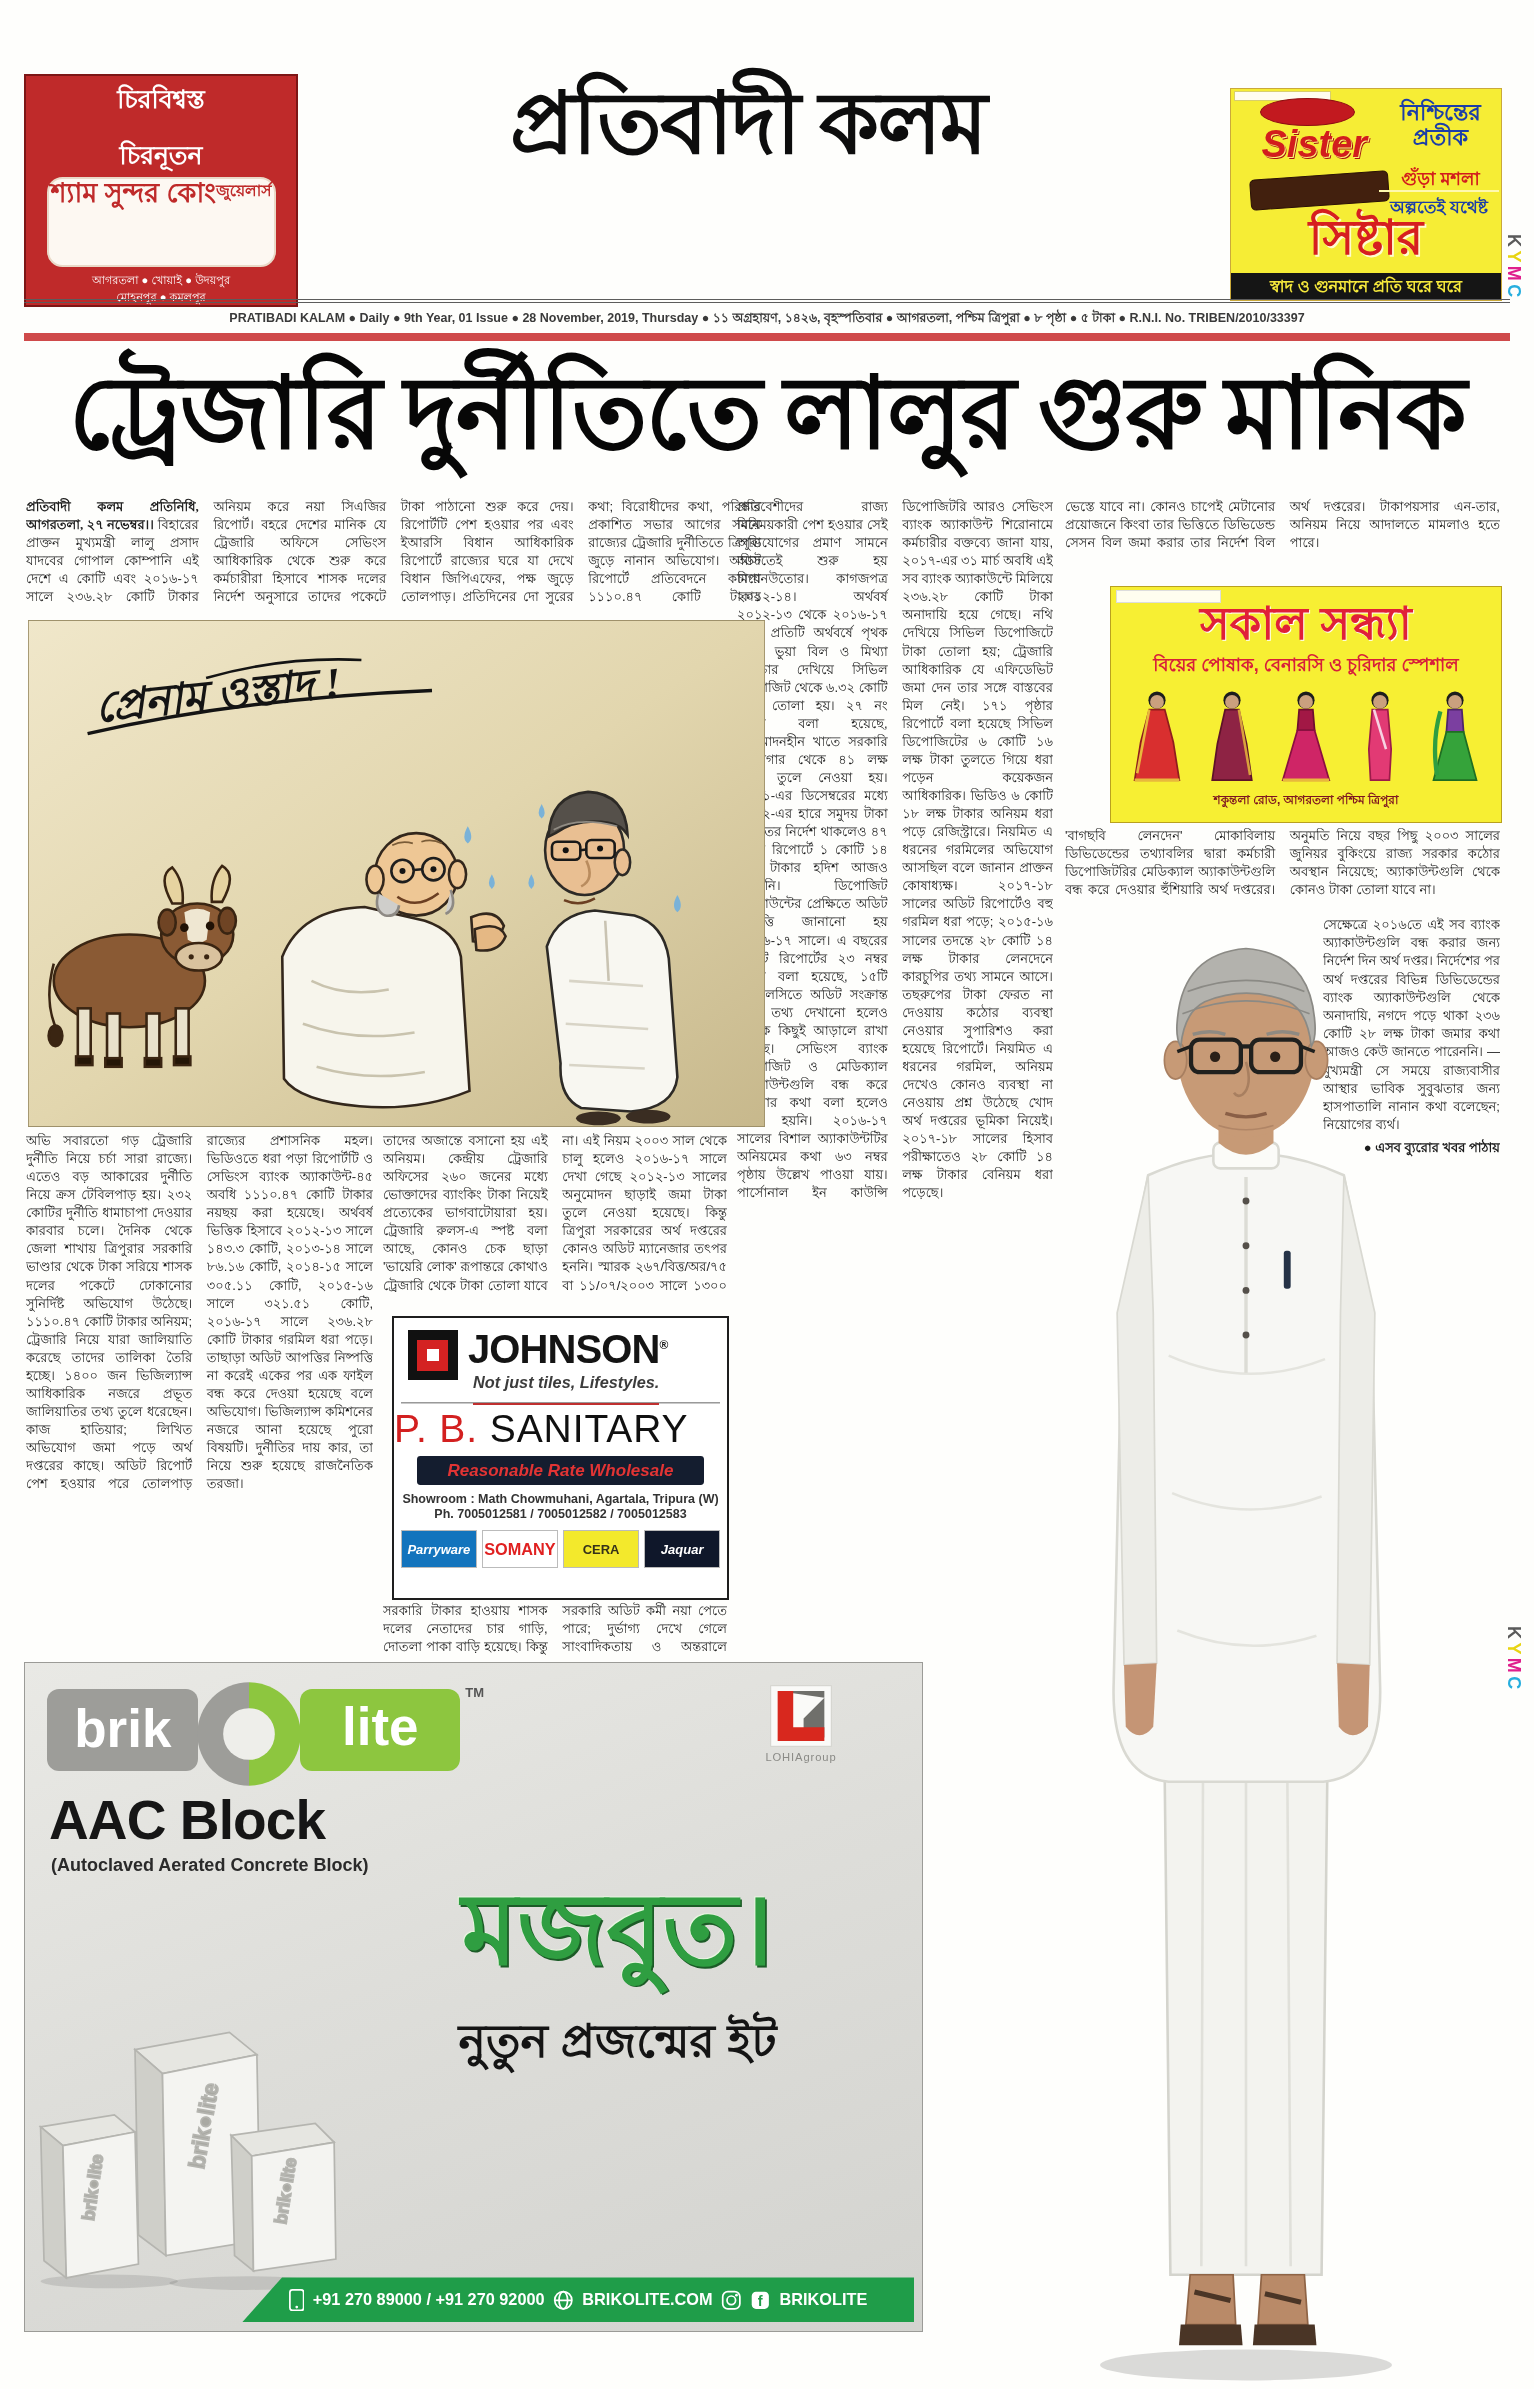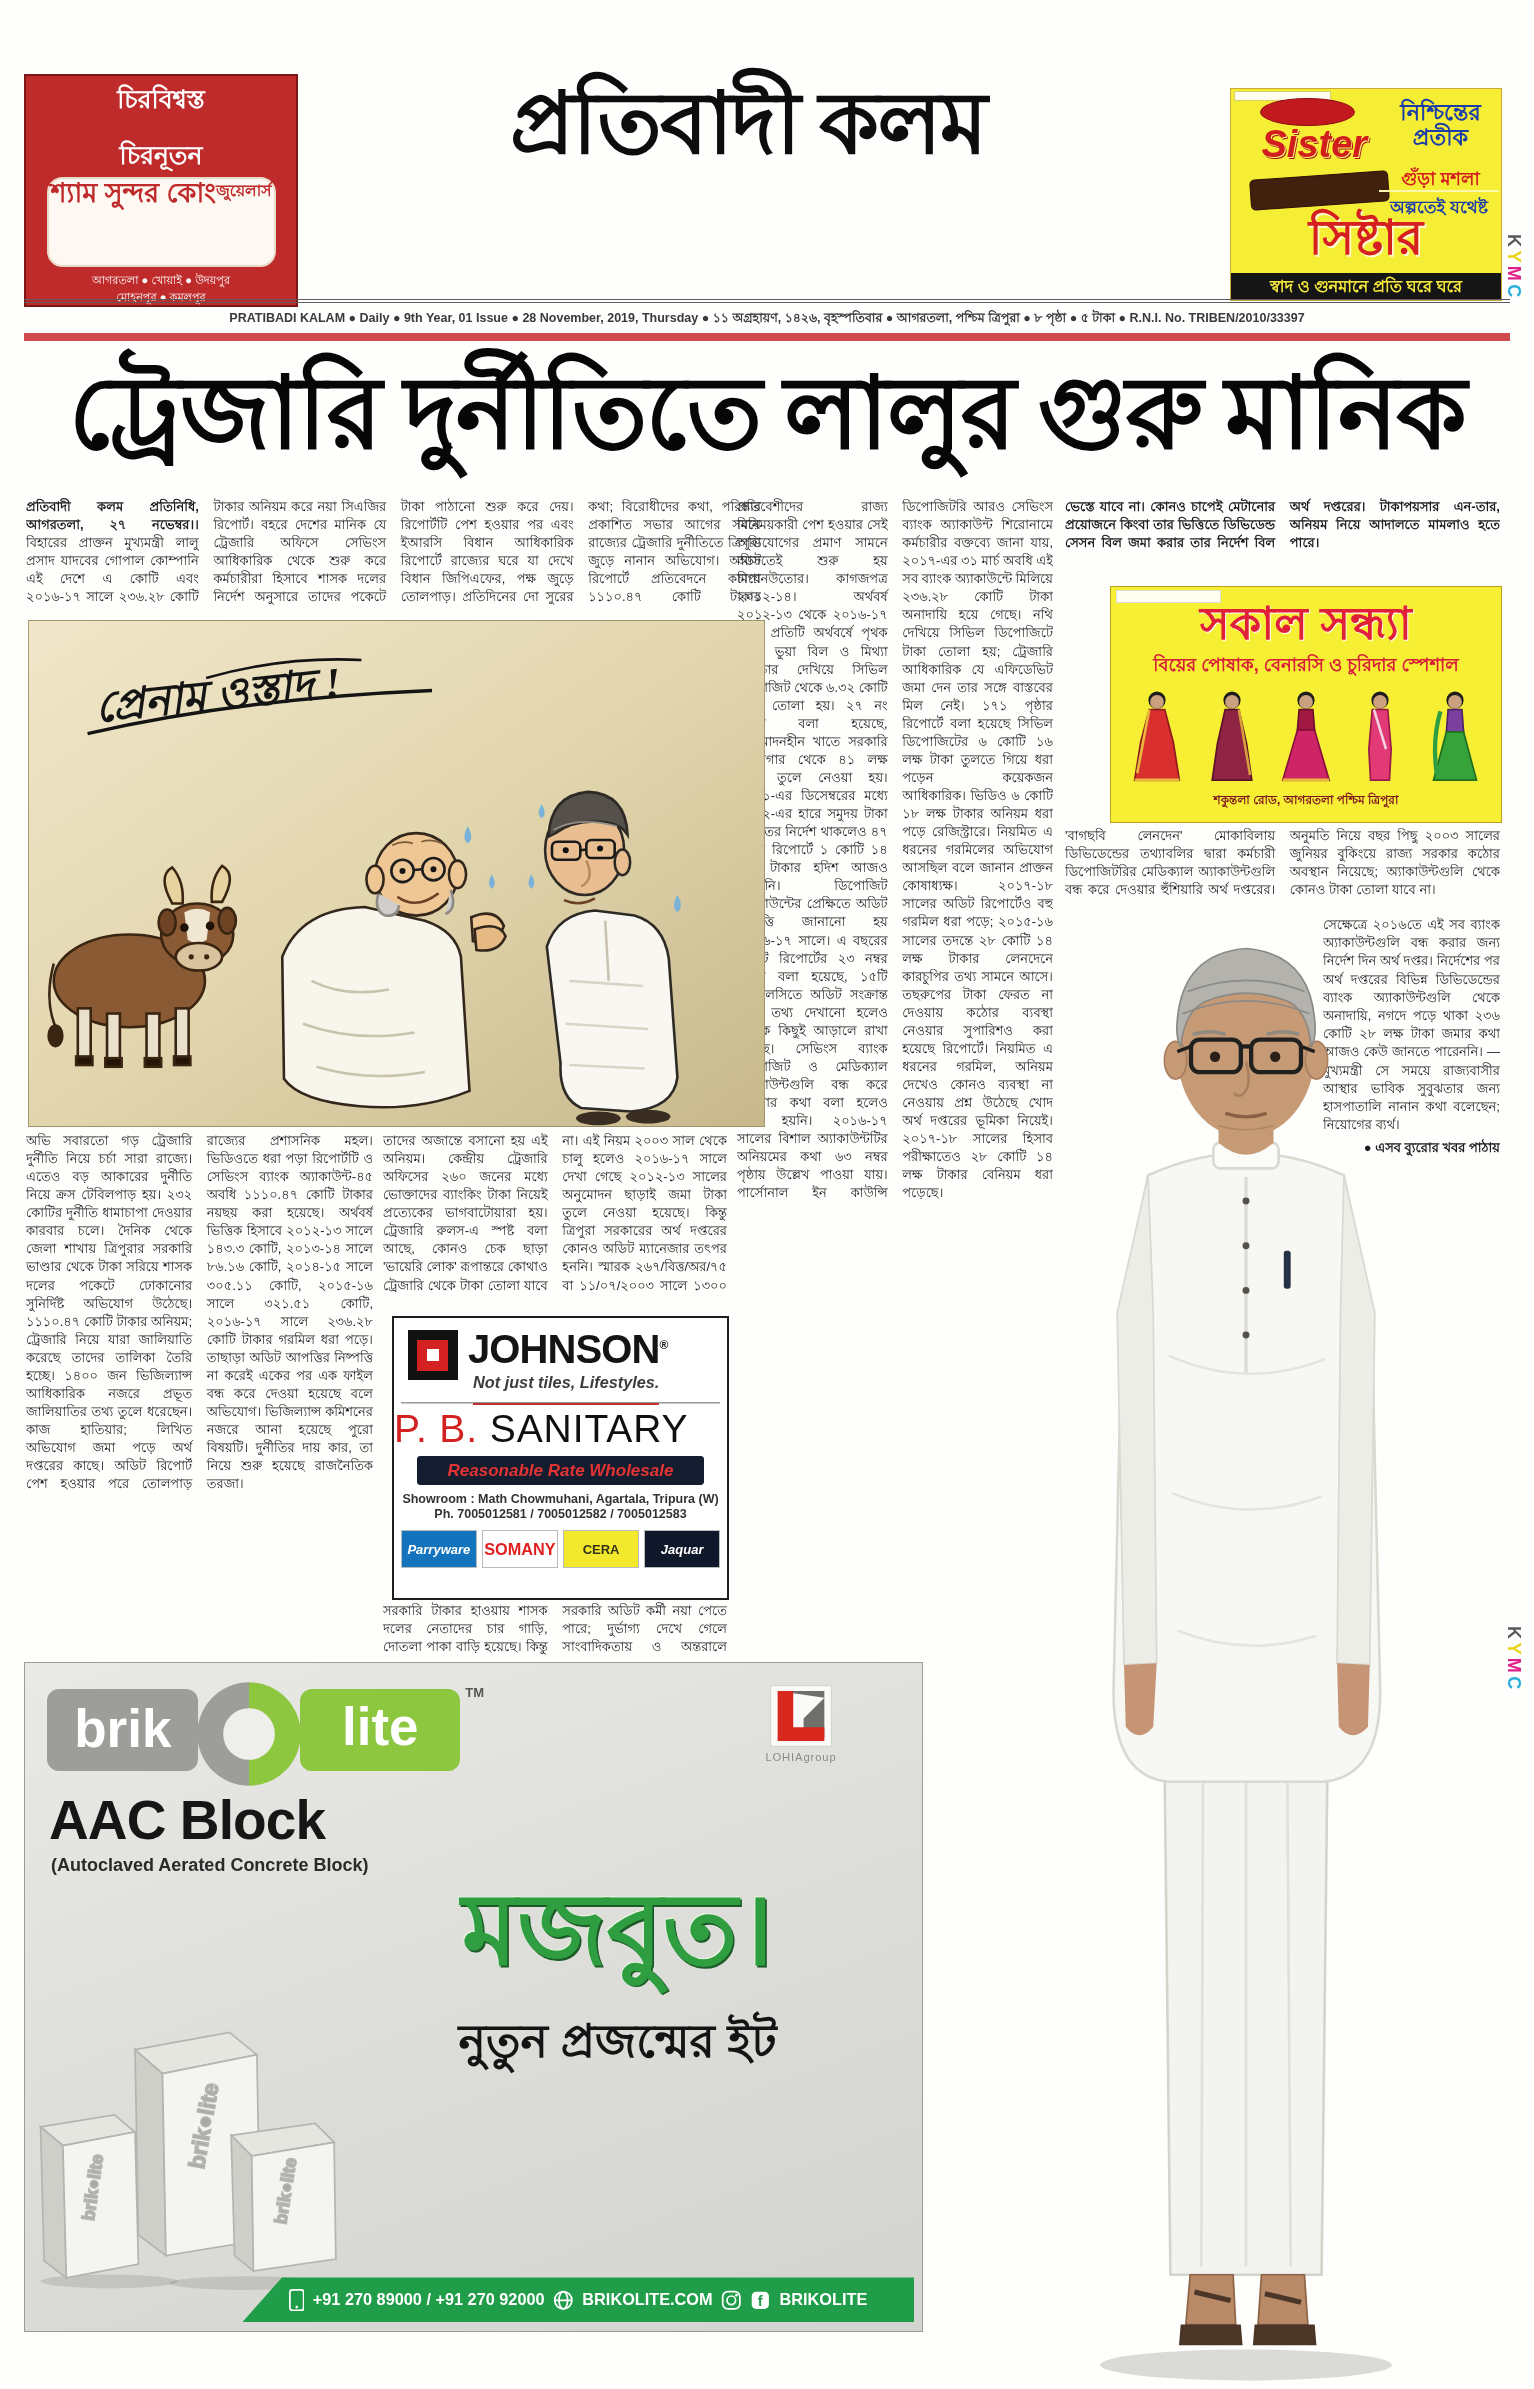--- a/index.html
+++ b/index.html
@@ -3,21 +3,21 @@
 <meta charset="utf-8">
 <style>
   html,body{margin:0;padding:0;background:#e8e8e8;}
   .page{position:relative;width:1535px;height:2389px;background:#fefefc;overflow:hidden;
         font-family:"Liberation Sans","DejaVu Sans",sans-serif;color:#1b1b1b;}
   .abs{position:absolute;}
   .serif{font-family:"Liberation Serif","DejaVu Serif",serif;}
   .cols{column-gap:14.6px;text-align:justify;font-size:13px;line-height:1.39;color:#1c1c1c;
         overflow:hidden;word-break:break-word;}
   .c2{column-count:2;} .c4{column-count:4;}
-  .lede{font-weight:bold;}
+  .lede{font-weight:bold;font-family:Liberation Serif, serif;}
   
   .red-ad{left:24px;top:74px;width:270px;height:229px;background:#bf2a2a;border:2.6px solid #7d1616;
           text-align:center;color:#fff;}
   .red-ad .tag{font-weight:bold;font-size:25px;line-height:1.15;margin-top:28px;}
   .red-ad .panel{margin:6.9px auto 5.2px;width:225px;height:86px;background:#fdf8f2;border-radius:15.5px;
           border:2.6px solid #e9d9c8;display:flex;flex-direction:row;justify-content:center;}
   .red-ad .panel .nm{color:#bf2a2a;font-weight:bold;font-size:27px;line-height:1.05;}
   .red-ad .panel .sub{color:#bf2a2a;font-weight:bold;font-size:15.5px;}
   .red-ad .small{font-size:11.2px;line-height:1.5;}
   
@@ -109,21 +109,21 @@
   .bk-blocks{position:absolute;left:6.9px;top:335px;}
   .bk-bar{position:absolute;left:217px;bottom:8.6px;width:672px;height:45px;background:#1f9d49;
       clip-path:polygon(40px 0,100% 0,100% 100%,0 100%);display:flex;align-items:center;justify-content:center;
       gap:8.6px;color:#fff;font-weight:bold;font-size:16.3px;}
   .bk-bar svg{display:block;}
   
   .photo{left:988px;top:909px;width:516px;height:1480px;}
   
   .b-top{left:26px;top:498px;width:735px;height:120px;}
   .b-mid{left:737px;top:498px;width:316px;height:1160px;}
-  .b-right-top{left:1065px;top:498px;width:435px;height:84px;font-weight:bold;}
+  .b-right-top{left:1065px;top:498px;width:435px;height:84px;}
   .b-right-mid{left:1065px;top:827px;width:435px;height:81px;}
   .b-side{left:1323px;top:916px;width:177px;height:481px;font-size:13px;line-height:1.4;text-align:justify;overflow:hidden;}
   .b-side .by{display:block;text-align:right;font-weight:bold;margin-top:5.2px;}
   .b-left-lower{left:26px;top:1132px;width:347px;height:526px;}
   .b-mid-lower{left:383px;top:1132px;width:344px;height:179px;}
   .b-mid-lower2{left:383px;top:1602px;width:344px;height:55px;}
   .cmyk-top{left:1505px;top:234px;}
   .cmyk-bottom{left:1505px;top:1626px;}
 </style>
 </head>

